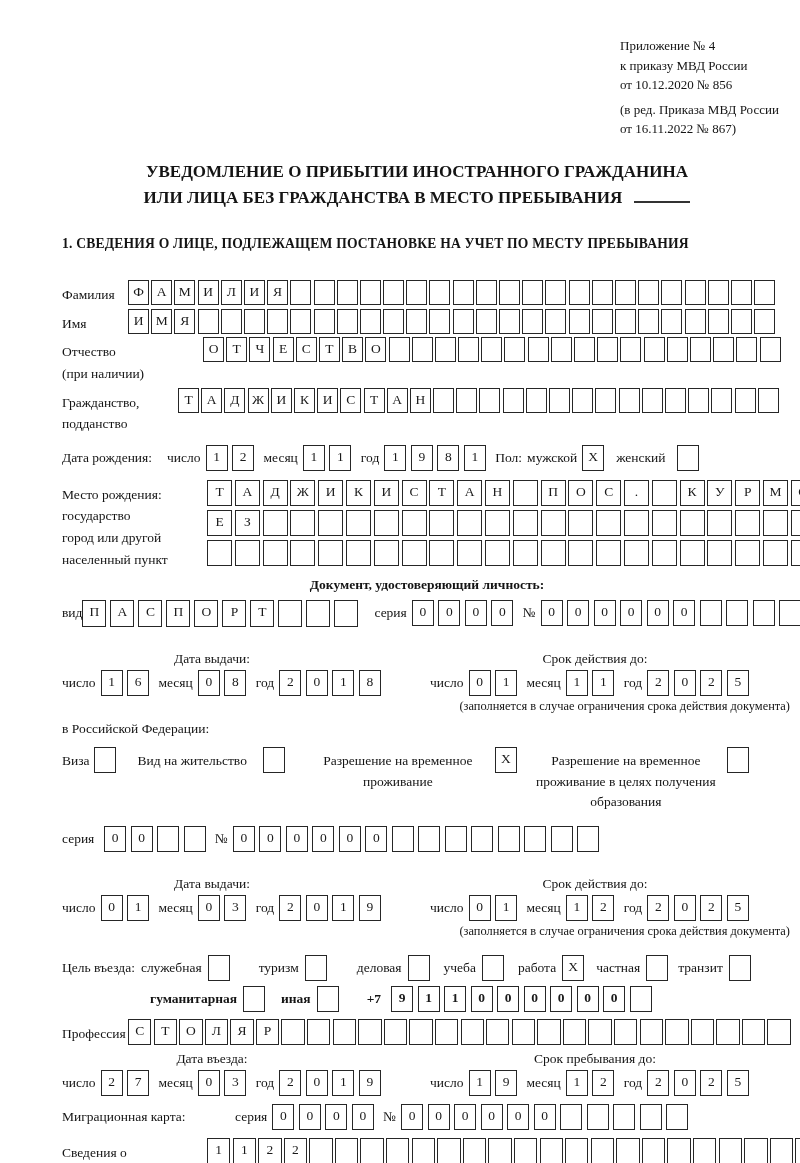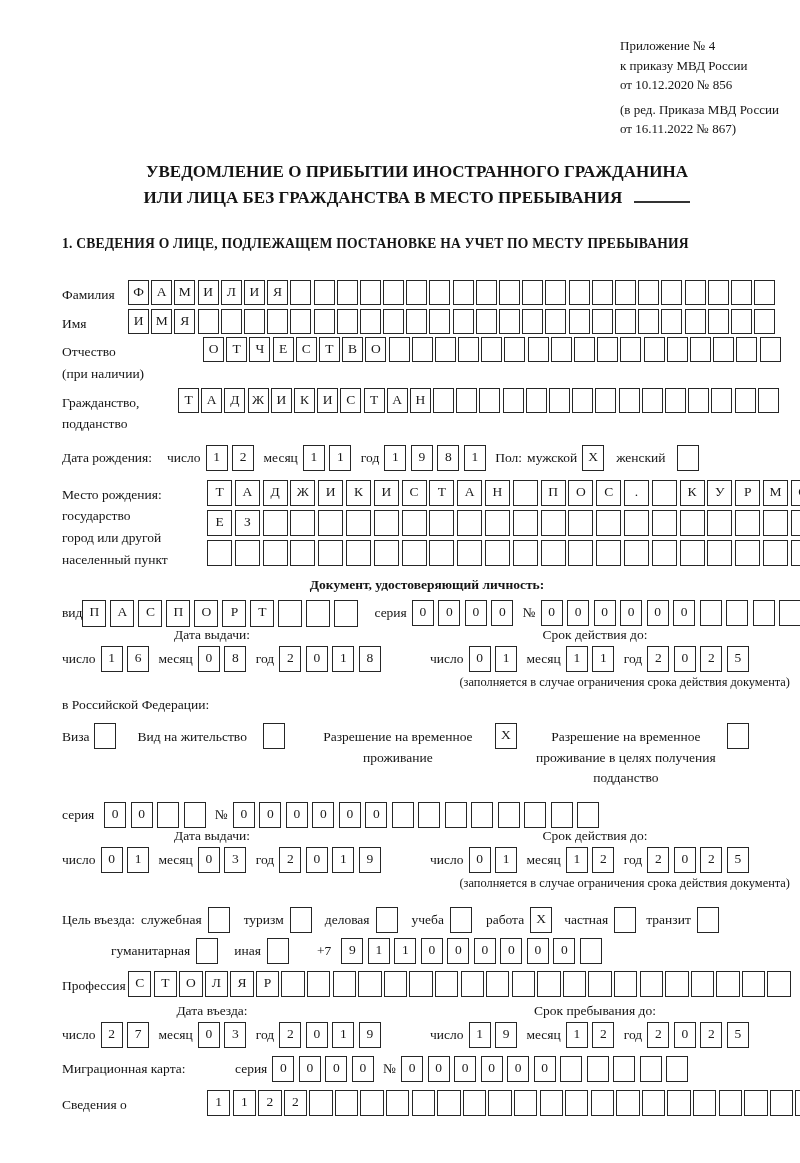--- a/index.html
+++ b/index.html
@@ -35,21 +35,21 @@
   .boxes.doc  .cell { width:24px; height:27px; margin-right:4px; }
   .boxes.chk  .cell { width:22px; height:26px; margin-right:0; }
 
   .frow { display:flex; align-items:flex-start; margin-bottom:3px; }
   .flabel { flex:none; font-size:13.5px; line-height:1.6; padding-top:4px; }
 
   .dgroup { display:flex; align-items:center; font-size:13.5px; }
   .dgroup > span { margin:0 5px; }
   .dgroup > span:first-child { margin-left:0; }
 
-  .two-col { display:flex; margin-top:0; }
+  .two-col { display:flex; margin-top:24px; }
   .col-left { width:368px; flex:none; }
   .col-right { flex:1; }
   .col-title { font-size:13.5px; text-align:center; margin-bottom:3px; }
   .col-left .col-title { width:300px; }
   .col-right .col-title { width:330px; }
   .note-right { text-align:right; font-size:12.4px; margin-top:3px; padding-right:2px; }
 
   .para { font-size:13.5px; line-height:1.6; }
   .opts { display:flex; align-items:flex-start; margin-top:8px; }
   .opt { display:flex; align-items:flex-start; font-size:13.5px; }
@@ -437,21 +437,21 @@
           <span class="cell"></span>
         </div>
     </div>
     <div class="opt c" style="margin-left:24px">
       <span class="lbl" style="max-width:178px">Разрешение на временное проживание</span>
       <div class="boxes chk">
           <span class="cell">X</span>
         </div>
     </div>
     <div class="opt c" style="margin-left:16px">
-      <span class="lbl" style="max-width:186px">Разрешение на временное проживание в целях получения подданство</span>
+      <span class="lbl" style="max-width:186px">Разрешение на временное проживание в целях получения образования</span>
       <div class="boxes chk">
           <span class="cell"></span>
         </div>
     </div>
   </div>
 
   <div class="dgroup" style="margin-top:14px">
     <span style="width:42px; margin:0;">серия</span>
     <div class="boxes date">
         <span class="cell">0</span>
@@ -525,25 +525,25 @@
     </div>
   </div>
   <div class="note-right">(заполняется в случае ограничения срока действия документа)</div>
 
   <div class="purpose-line">
     <span class="lbl">Цель въезда:</span>
     <span class="lbl">служебная</span>
     <div class="boxes chk">
         <span class="cell"></span>
       </div>
-    <span class="lbl" style="margin-left:4px">туризм</span>
-    <div class="boxes chk">
-        <span class="cell"></span>
-      </div>
-    <span class="lbl" style="margin-left:3px">деловая</span>
+    <span class="lbl" style="margin-left:19px">туризм</span>
+    <div class="boxes chk">
+        <span class="cell"></span>
+      </div>
+    <span class="lbl" style="margin-left:20px">деловая</span>
     <div class="boxes chk">
         <span class="cell"></span>
       </div>
     <span class="lbl" style="margin-left:4px">учеба</span>
     <div class="boxes chk">
         <span class="cell"></span>
       </div>
     <span class="lbl" style="margin-left:4px">работа</span>
     <div class="boxes chk">
         <span class="cell">X</span>
@@ -551,21 +551,21 @@
     <span class="lbl" style="margin-left:2px">частная</span>
     <div class="boxes chk">
         <span class="cell"></span>
       </div>
     <span class="lbl" style="margin-left:0">транзит</span>
     <div class="boxes chk">
         <span class="cell"></span>
       </div>
   </div>
 
-  <div class="purpose-line" style="margin-top:5px; margin-left:49px;">
+  <div class="purpose-line" style="margin-top:5px; margin-left:88px;font-weight:bold;">
     <span class="lbl">гуманитарная</span>
     <div class="boxes chk">
         <span class="cell"></span>
       </div>
     <span class="lbl" style="margin-left:6px">иная</span>
     <div class="boxes chk">
         <span class="cell"></span>
       </div>
     <span class="lbl" style="margin-left:18px">+7</span>
     <div class="boxes date" style="margin-left:4px">

